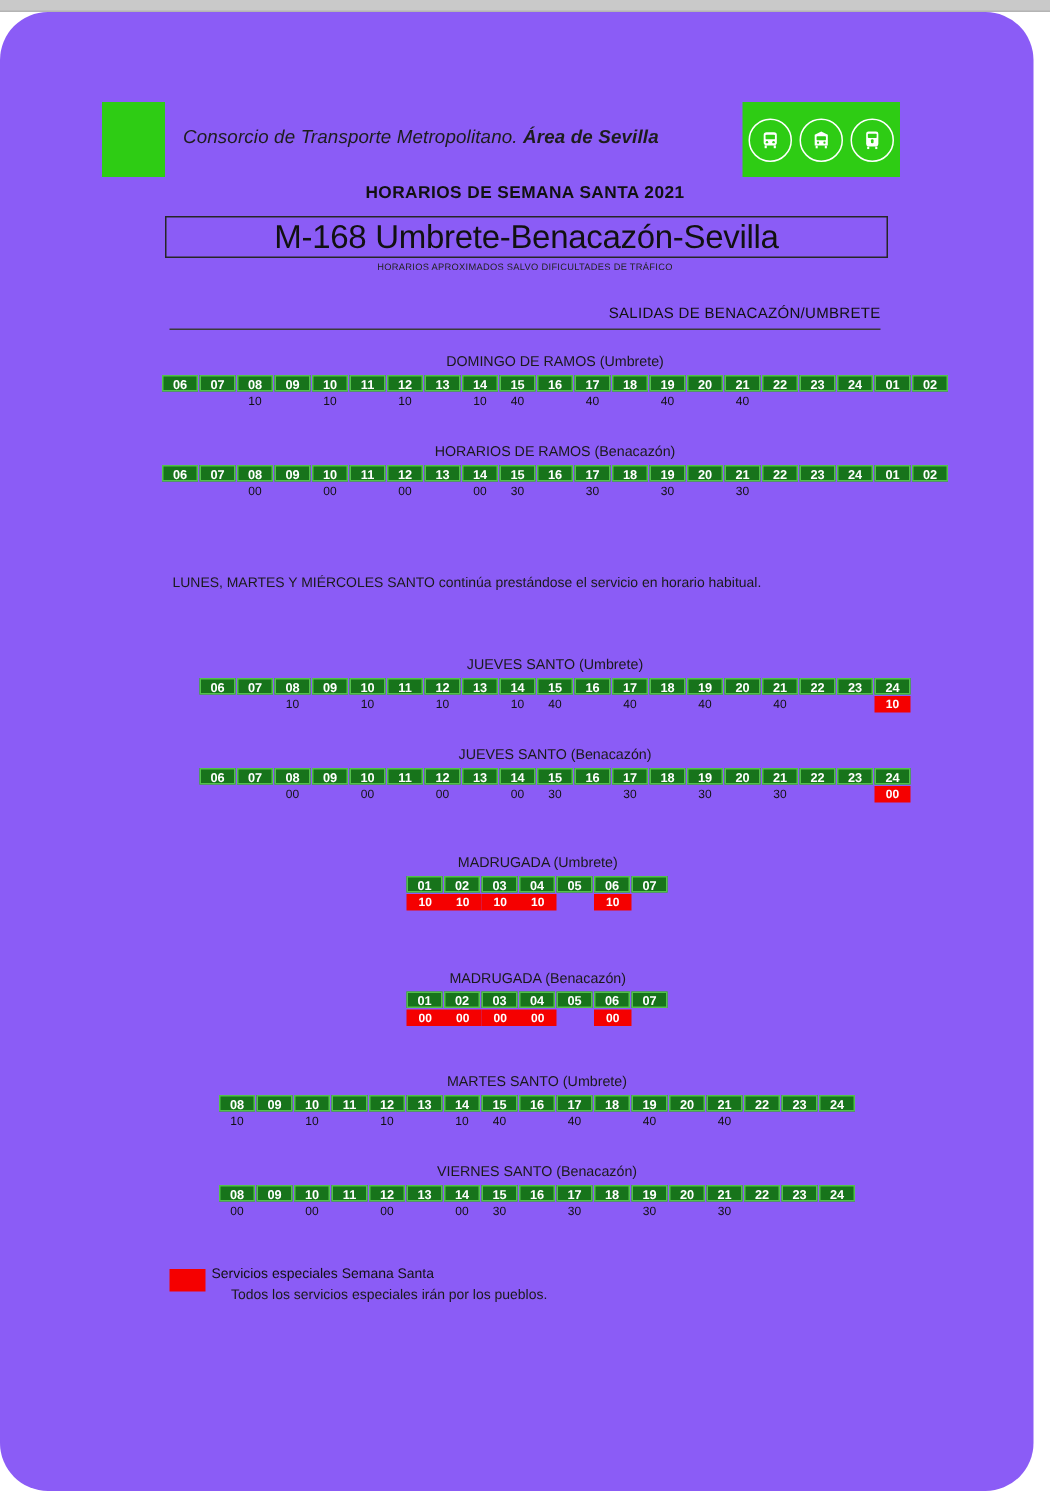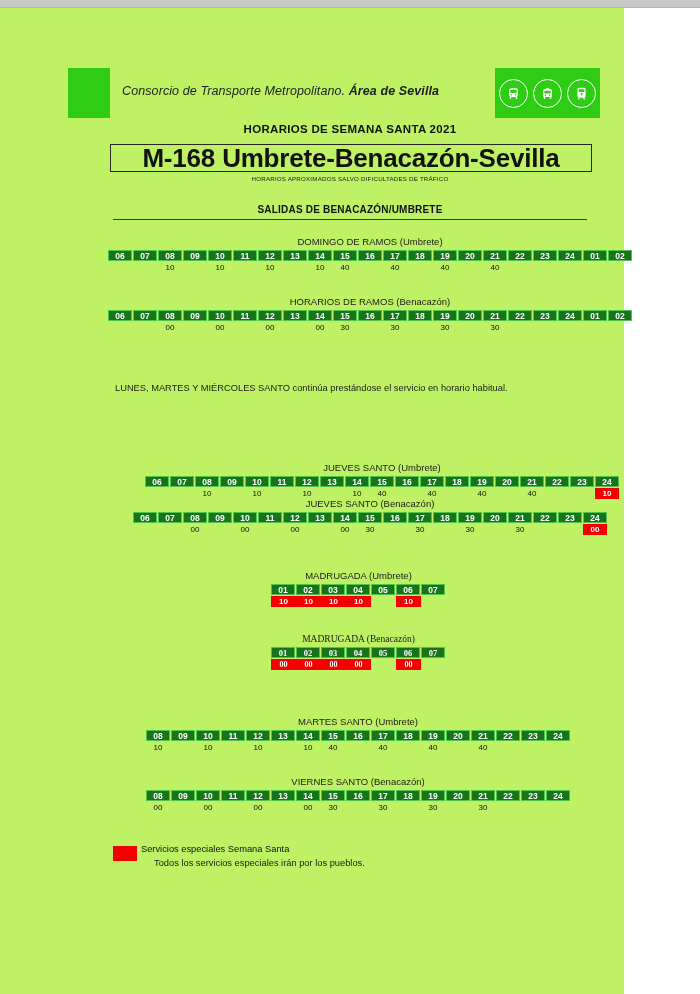--- a/index.html
+++ b/index.html
@@ -19,23 +19,24 @@
     position: absolute;
     top: 0; left: 0;
     width: 700px;
     height: 7px;
     background: #c9c9c9;
     border-bottom: 1px solid #b4b4b4;
   }
   .page {
     position: absolute;
     top: 8px; left: 0;
-    width: 624px;
+    width: 689px;
     height: 986px;
-    background: #bef264;
+    background: #8b5cf6;
+    border-radius: 32px;
   }
 
   
   .hdr {
     position: absolute;
     left: 68px;
     top: 60px;
     width: 532px;
     height: 50px;
   }
@@ -94,42 +95,42 @@
     position: absolute;
     left: 110px; top: 136px;
     width: 480px;
     height: 26px;
     border: 1.3px solid #262626;
     display: flex;
     align-items: center;
     justify-content: center;
   }
   .route-box span {
-    font-size: 26px;
-    font-weight: bold;
+    font-size: 22px;
+    font-weight: normal;
     letter-spacing: -0.2px;
   }
   .doc-note {
     position: absolute;
     left: 0; top: 167px;
     width: 700px;
     text-align: center;
     font-size: 6.2px;
     letter-spacing: 0.2px;
     color: #222;
   }
 
   
   .section-head {
     position: absolute;
     left: 113px;
     width: 474px;
-    text-align: center;
+    text-align: right;
     font-size: 10px;
-    font-weight: bold;
+    font-weight: normal;
     letter-spacing: 0.2px;
     padding-bottom: 4px;
     border-bottom: 1.6px solid #3a3a3a;
   }
 
   
   .block { position: absolute; }
   .block-title {
     text-align: center;
     font-size: 9.5px;
@@ -366,21 +367,21 @@
           <div class="min">30</div>
           <div class="min"></div>
           <div class="min">30</div>
           <div class="min"></div>
           <div class="min"></div>
           <div class="min"></div>
           <div class="min"></div>
           <div class="min"></div>
         </div>
       </div>
-      <div class="block" style="left: 133px; top: 454px; margin-left: 12px;">
+      <div class="block" style="left: 133px; top: 430px;">
         <div class="block-title">JUEVES SANTO (Umbrete)</div>
         <div class="hours-row">
           <div class="cell">06</div>
           <div class="cell">07</div>
           <div class="cell">08</div>
           <div class="cell">09</div>
           <div class="cell">10</div>
           <div class="cell">11</div>
           <div class="cell">12</div>
           <div class="cell">13</div>
@@ -477,21 +478,21 @@
         <div class="mins-row" style="gap: 0px;">
           <div class="min red" style="width: 25px;">10</div>
           <div class="min red" style="width: 25px;">10</div>
           <div class="min red" style="width: 25px;">10</div>
           <div class="min red" style="width: 25px;">10</div>
           <div class="min" style="width: 25px;"></div>
           <div class="min red" style="width: 25px;">10</div>
           <div class="min" style="width: 25px;"></div>
         </div>
       </div>
-      <div class="block" style="left: 271px; top: 626px; font-family: Liberation Serif, serif;">
+      <div class="block" style="left: 271px; top: 639px;">
         <div class="block-title">MADRUGADA (Benacazón)</div>
         <div class="hours-row">
           <div class="cell">01</div>
           <div class="cell">02</div>
           <div class="cell">03</div>
           <div class="cell">04</div>
           <div class="cell">05</div>
           <div class="cell">06</div>
           <div class="cell">07</div>
         </div>

